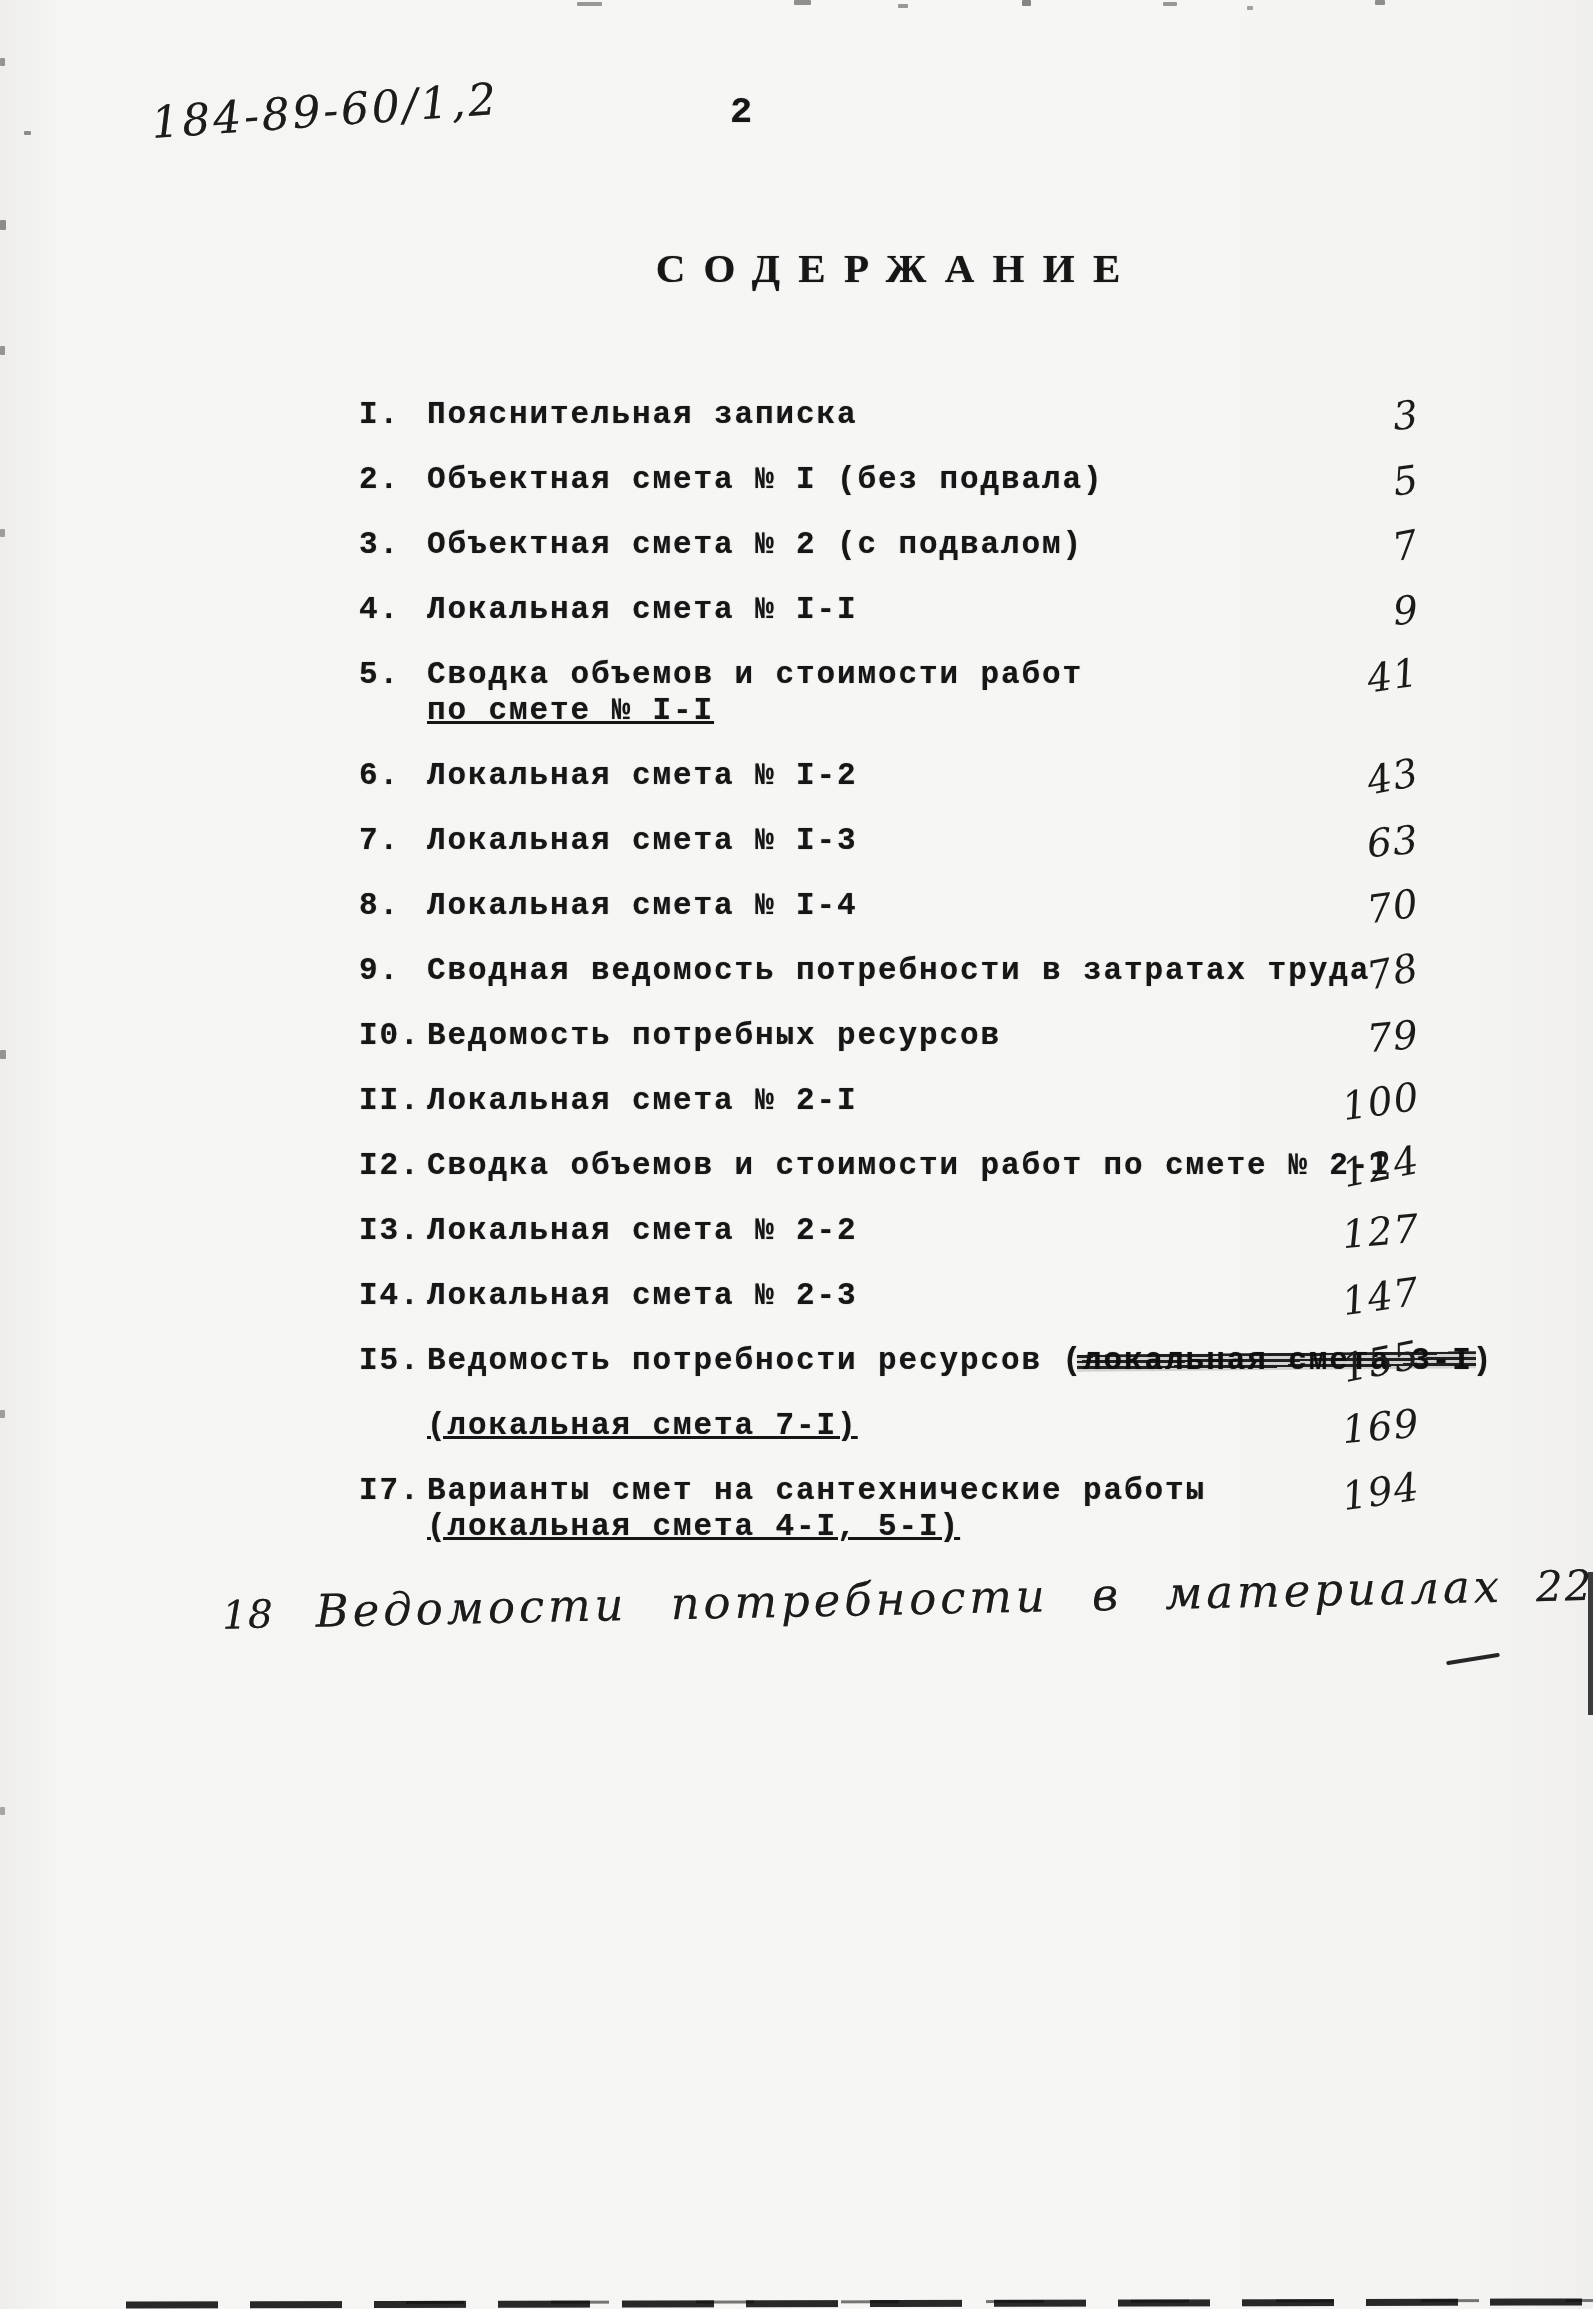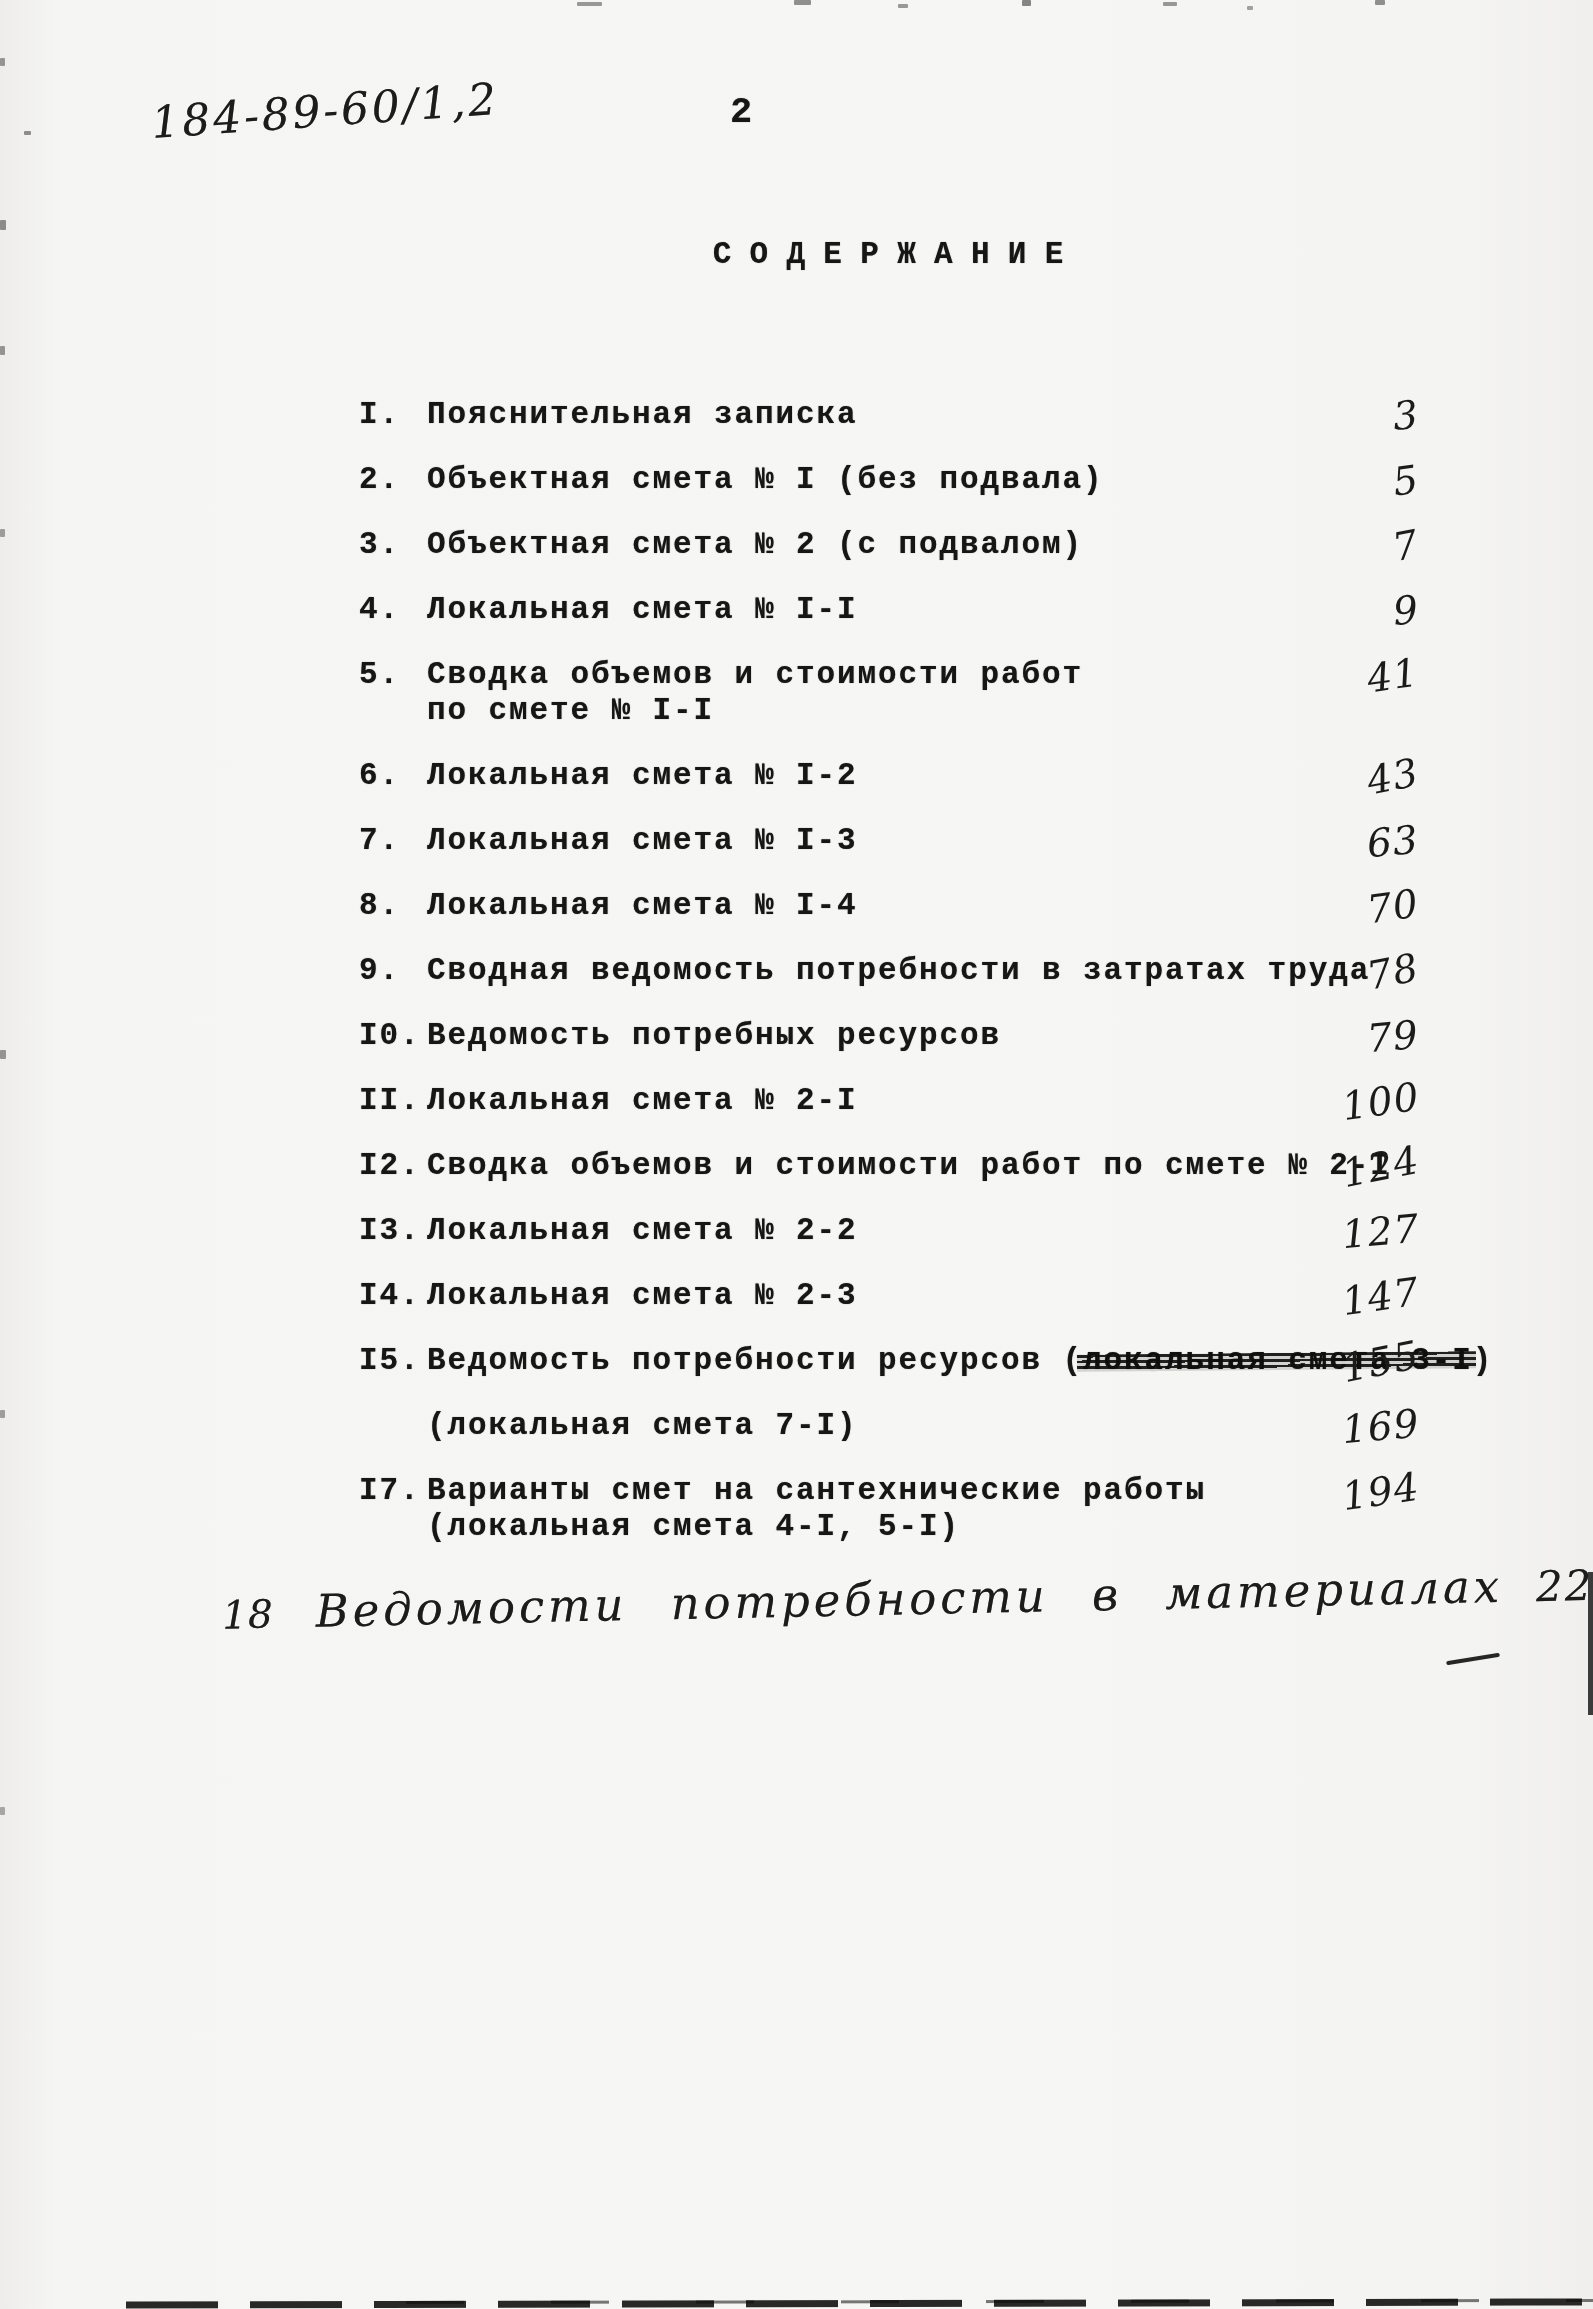--- a/index.html
+++ b/index.html
@@ -30,33 +30,34 @@
     position:absolute;left:151px;top:85px;
     font-size:44px;letter-spacing:2.9px;
     transform:rotate(-4deg);
     white-space:nowrap;
   }
   .pagenum{
     position:absolute;left:730px;top:91px;
     font-size:37px;
   }
   .title{
-    position:absolute;left:579px;top:237px;width:618px;
+    position:absolute;left:579px;top:244px;width:618px;
     text-align:center;
-    font-size:31px;letter-spacing:18.3px;text-indent:18.3px;
-    white-space:nowrap;
+    font-size:41px;letter-spacing:18.3px;text-indent:18.3px;
+    white-space:nowrap;
+    font-family:Liberation Serif, serif;
   }
   .toc{
     position:absolute;left:359px;top:397px;width:1135px;
     font-size:31px;
   }
   .row{position:relative;margin-bottom:29px;}
   .line{line-height:36px;white-space:nowrap;}
   .num{display:inline-block;width:68px;}
-  .cont{padding-left:68px;}
+  .cont{padding-left:68px;text-decoration:underline;}
   .pg{
     position:absolute;top:-3.9px;right:75px;
     font-family:"DejaVu Serif","Liberation Serif",serif;
     font-style:italic;font-weight:400;
     font-size:39px;letter-spacing:1px;
     color:#1b1b1b;text-shadow:none;
     white-space:nowrap;
   }
   .struck{position:relative;color:#101010;text-align:right;}
   .struck::after{

